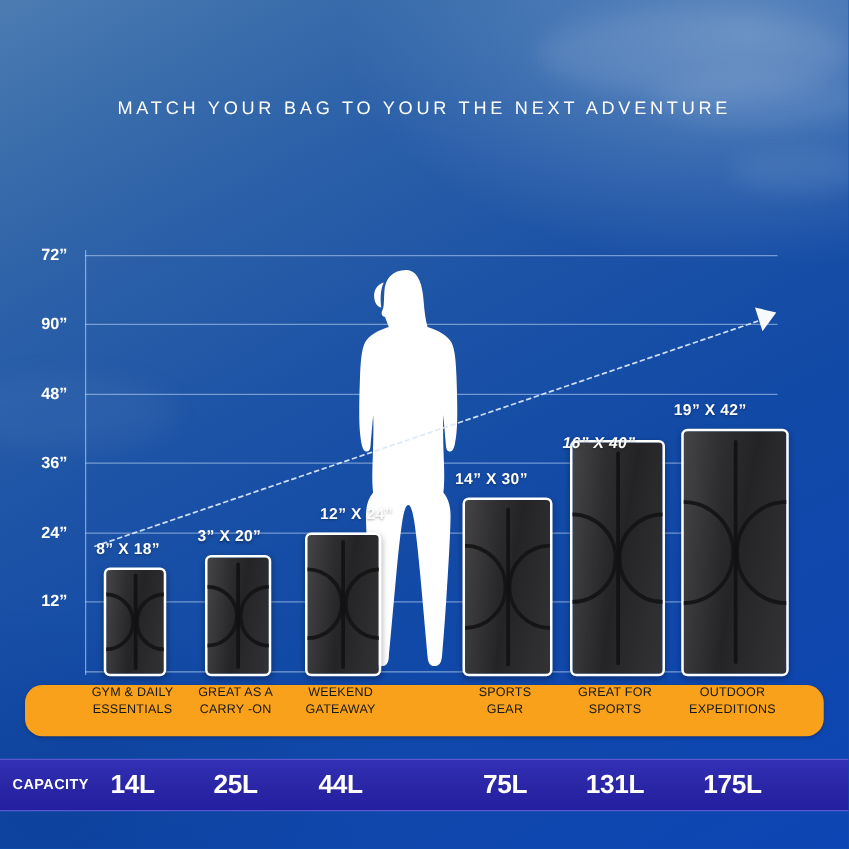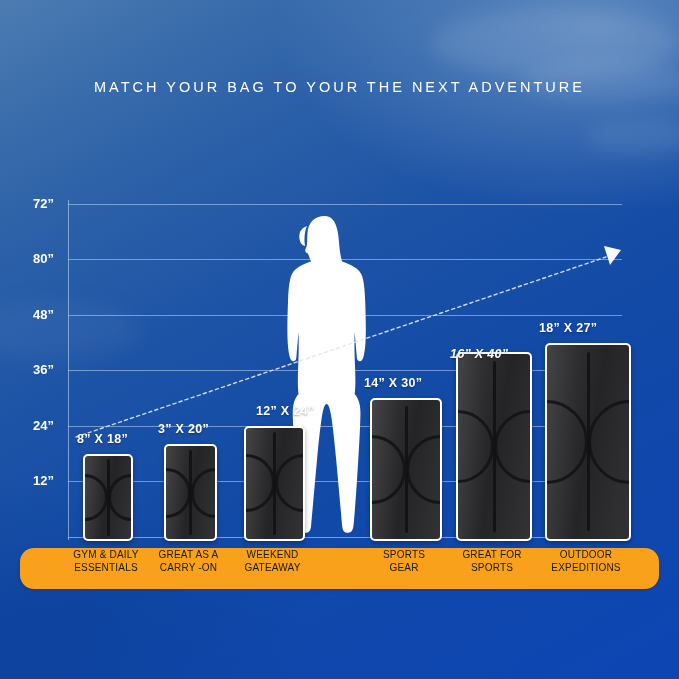--- a/index.html
+++ b/index.html
@@ -121,21 +121,21 @@
     <div id="grid-layer">
         <div class="gridline" style="top: 481.44px;"></div>
         <div class="yaxis-label" style="top: 473.44px; left: 8px;">12”</div>
         <div class="gridline" style="top: 425.88px;"></div>
         <div class="yaxis-label" style="top: 417.88px; left: 8px;">24”</div>
         <div class="gridline" style="top: 370.32px;"></div>
         <div class="yaxis-label" style="top: 362.32px; left: 8px;">36”</div>
         <div class="gridline" style="top: 314.76px;"></div>
         <div class="yaxis-label" style="top: 306.76px; left: 8px;">48”</div>
         <div class="gridline" style="top: 259.2px;"></div>
-        <div class="yaxis-label" style="top: 251.2px; left: 8px;">80”</div>
+        <div class="yaxis-label" style="top: 251.2px; left: 8px;">90”</div>
         <div class="gridline" style="top: 203.64px;"></div>
         <div class="yaxis-label" style="top: 195.64px; left: 8px;">72”</div>
       </div>
     <div class="axis-v"></div>
     <div class="axis-h"></div>
 
     <div class="person">
       <svg viewBox="0 0 92 325" width="92" height="325" aria-hidden="true">
         <path fill="#ffffff" d="
           M44 2 C33 2 27 9 26.5 19 C26 26 26.5 31 25 34 C23.5 37 24.5 39 27 39.5
@@ -201,21 +201,21 @@
           <div class="arcR" style="width: 73.44px; height: 73.44px; margin-top: -36.72px;"></div>
           <div class="zip"></div>
         </div>
         <div class="size-label" style="left: 450px; top: 347px; font-style: italic;">16” X 40”</div>
         <div class="bag" title="18” X 42” · 175L" style="left: 545px; top: 342.54px; width: 82px; height: 194.46px;">
           <div class="sheen"></div>
           <div class="arcL" style="width: 83.64px; height: 83.64px; margin-top: -41.82px;"></div>
           <div class="arcR" style="width: 83.64px; height: 83.64px; margin-top: -41.82px;"></div>
           <div class="zip"></div>
         </div>
-        <div class="size-label" style="left: 539px; top: 320.54px;">18” X 27”</div>
+        <div class="size-label" style="left: 539px; top: 320.54px;">19” X 42”</div>
       </div>
   </div>
 
   <div class="cat-strip">
     <div id="cat-layer">
         <div class="cat-item" style="left: 31px; width: 110px;">
           <div>
             <div>GYM &amp; DAILY</div>
             <div>ESSENTIALS</div>
           </div>
@@ -246,14 +246,25 @@
         </div>
         <div class="cat-item" style="left: 511px; width: 110px;">
           <div>
             <div>OUTDOOR</div>
             <div>EXPEDITIONS</div>
           </div>
         </div>
       </div>
   </div>
 
+  <div class="cap-strip">
+    <div class="cap-title">CAPACITY</div>
+    <div id="cap-layer">
+        <div class="cap-item" style="left: 51px; width: 110px;">14L</div>
+        <div class="cap-item" style="left: 133.5px; width: 110px;">25L</div>
+        <div class="cap-item" style="left: 217.5px; width: 110px;">44L</div>
+        <div class="cap-item" style="left: 349px; width: 110px;">75L</div>
+        <div class="cap-item" style="left: 437px; width: 110px;">131L</div>
+        <div class="cap-item" style="left: 531px; width: 110px;">175L</div>
+      </div>
+  </div>
 
 </div>
 
 </body></html>

